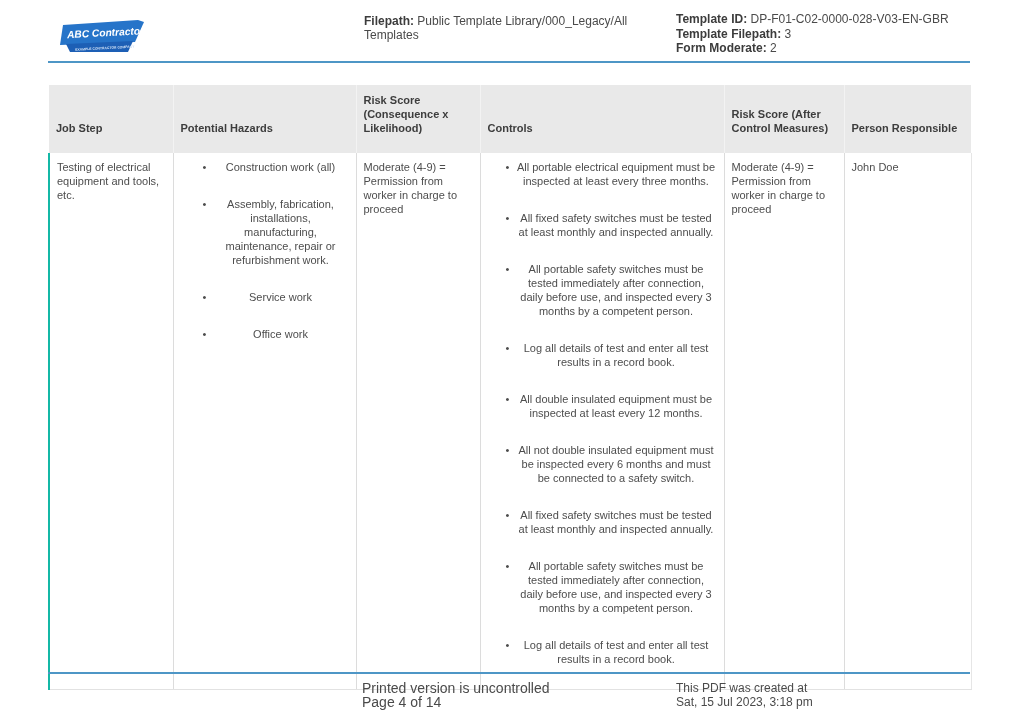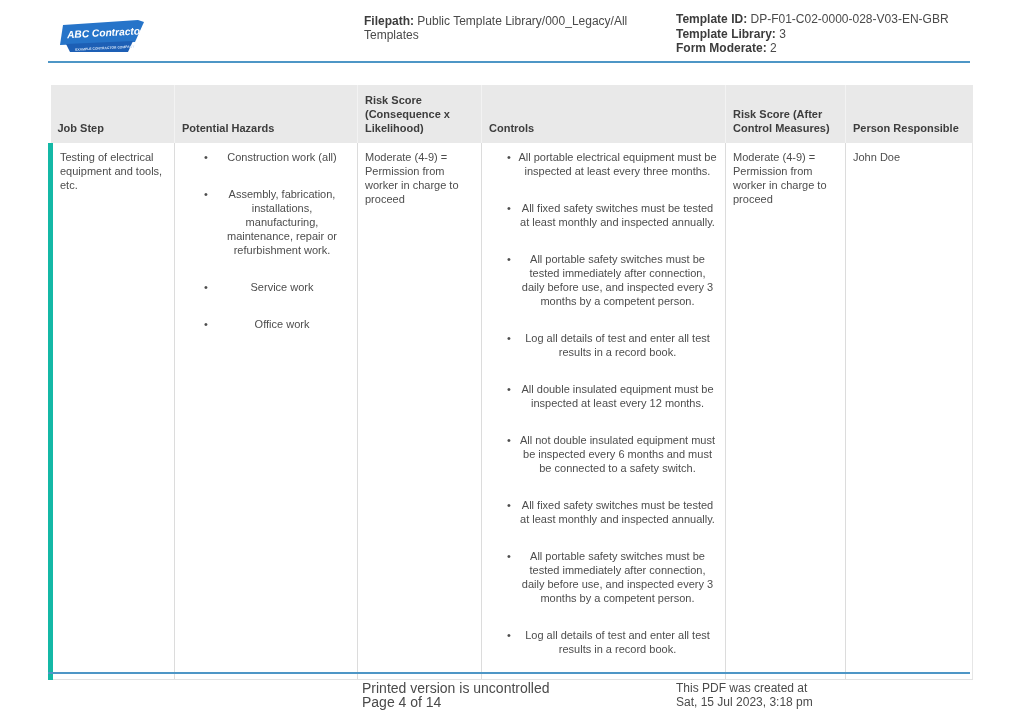--- a/index.html
+++ b/index.html
@@ -36,36 +36,36 @@
     position: absolute; left: 48px; top: 85px; width: 922px;
     border-collapse: collapse; table-layout: fixed;
     font-size: 11px; line-height: 14px;
   }
   table.risk-table th {
     background: #e9e9e9;
     color: #3d3d3d;
     font-weight: bold;
     text-align: left;
     vertical-align: bottom;
-    padding: 8px 8px 8px 7px;
+    padding: 8px 8px 18px 7px;
     height: 53px;
     border-left: 1px solid #f3f3f3;
   }
   table.risk-table th:first-child { border-left: none; }
   table.risk-table td {
     background: #ffffff;
     vertical-align: top;
     padding: 7px 8px 0 7px;
     height: 520px;
     border-left: 1px solid #dcdcdc;
     border-bottom: 1px solid #e2e2e2;
     color: #4d4d4d;
     overflow: hidden;
   }
-  table.risk-table td:first-child { border-left: 5px solid #14b8a6; margin-left: 36px; }
+  table.risk-table td:first-child { border-left: 2px solid #14b8a6; margin-left: 36px; }
   table.risk-table td:last-child { border-right: 1px solid #e6e6e6; }
 
   ul.bullets { list-style: none; text-align: center; }
   ul.bullets li { position: relative; margin-bottom: 23px; }
   ul.bullets li::before {
     content: "\2022";
     position: absolute;
   }
   ul.hazards { padding-left: 33px; }
   ul.hazards li::before { left: -11px; }
@@ -100,21 +100,21 @@
     <b>Filepath:</b>
     <span>Public Template Library/000_Legacy/All Templates</span>
   </div>
 
   <div class="meta-block">
     <div class="meta-line">
       <b>Template ID:</b>
       <span>DP-F01-C02-0000-028-V03-EN-GBR</span>
     </div>
     <div class="meta-line">
-      <b>Template Library:</b>
+      <b>Template Filepath:</b>
       <span>3</span>
     </div>
     <div class="meta-line">
       <b>Form Moderate:</b>
       <span>2</span>
     </div>
   </div>
 </div>
 
 <div class="rule rule-top"></div>

